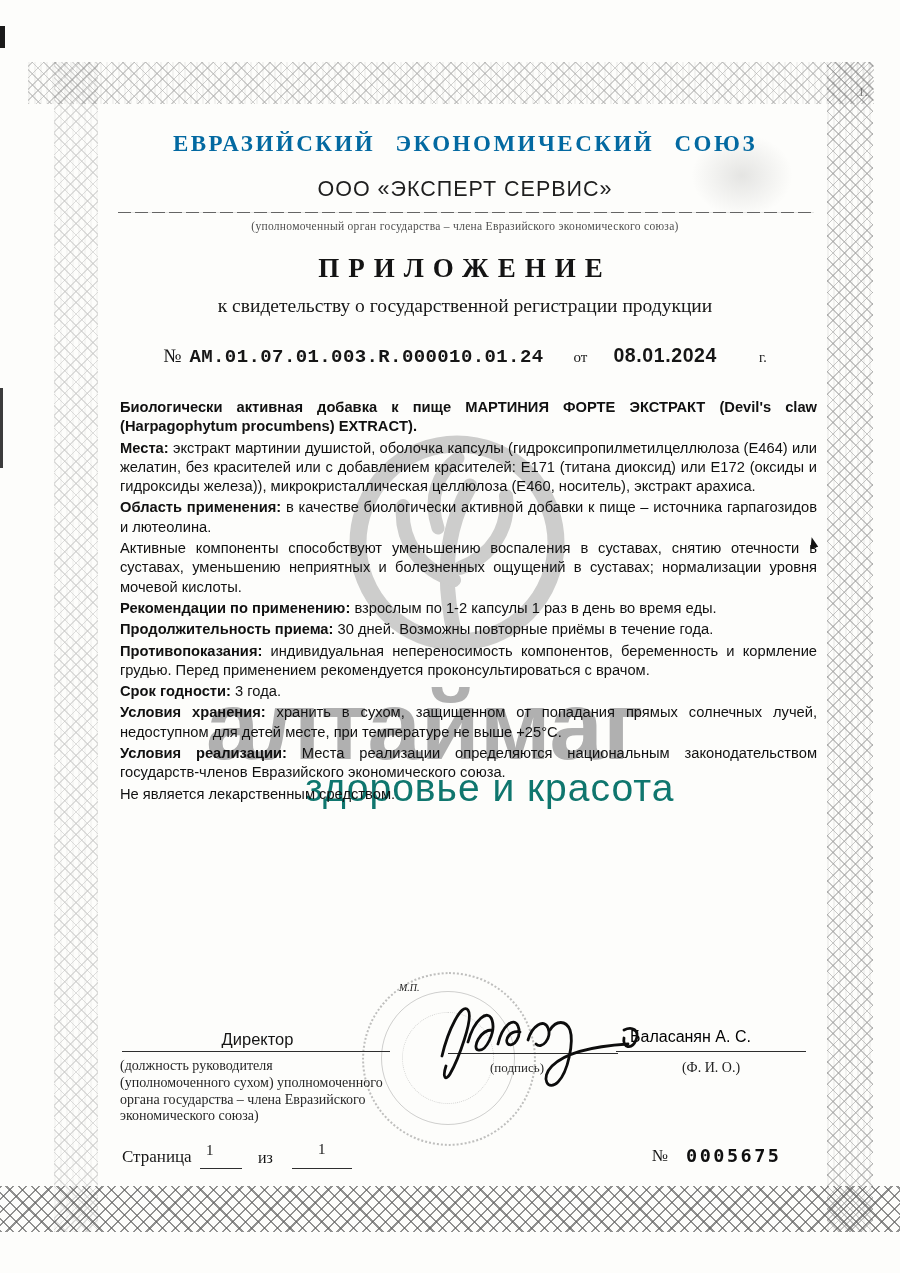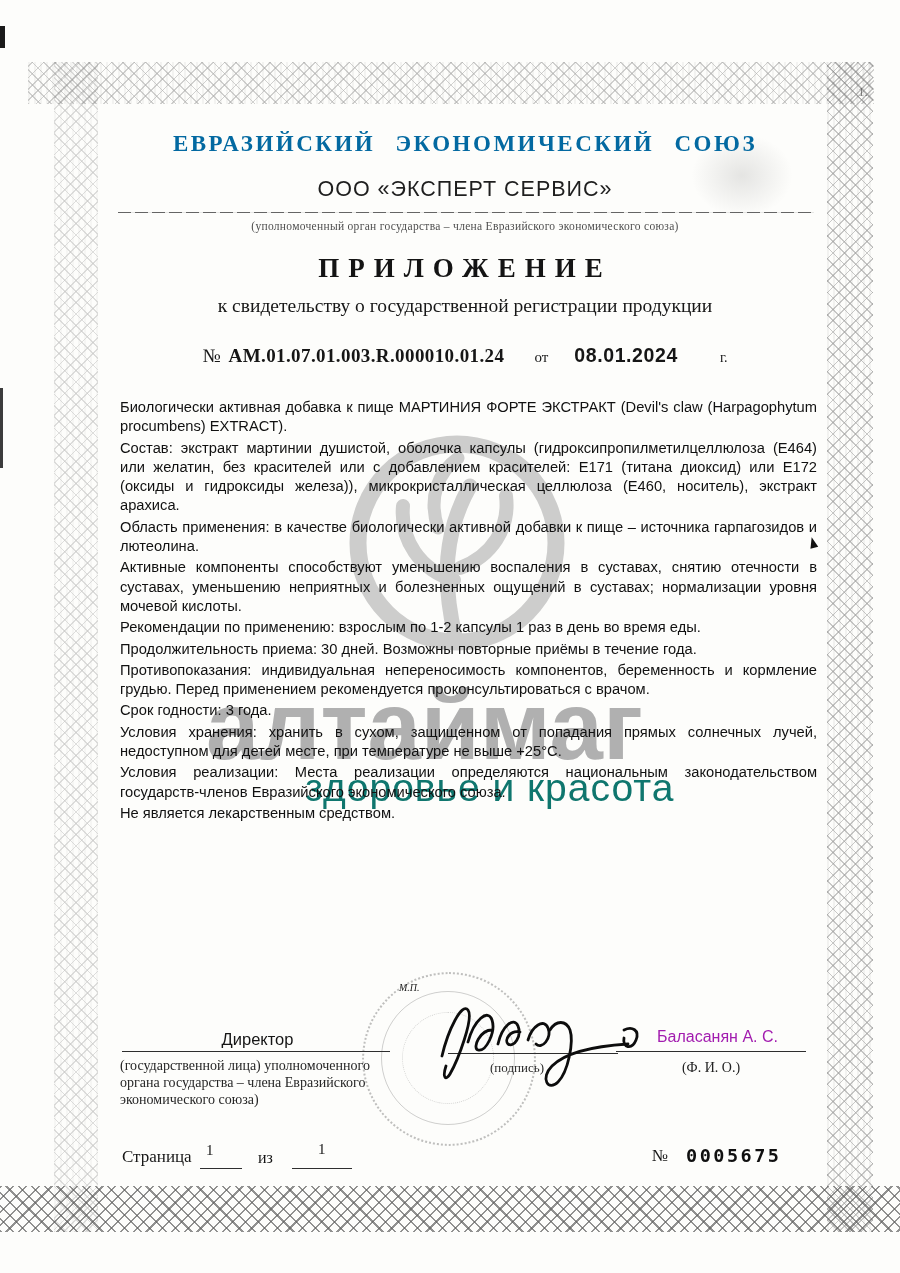--- a/index.html
+++ b/index.html
@@ -33,57 +33,57 @@
   .union{top:131px;font-size:23px;font-weight:600;letter-spacing:2.5px;word-spacing:12px;color:#0369a1;}
   .org{top:177px;font-family:"Liberation Sans",sans-serif;font-size:21.5px;letter-spacing:1px;color:#1e1e1e;}
   .rule{position:absolute;left:118px;top:212px;width:696px;height:1px;opacity:.85;
     background:repeating-linear-gradient(90deg,#4a4a4a 0 13px, rgba(74,74,74,.15) 13px 17px);}
   .org-caption{top:220px;font-size:11.5px;color:#3a3a3a;letter-spacing:.3px;opacity:.9;}
   .title{top:253px;font-size:27px;font-weight:bold;letter-spacing:9px;color:#141414;}
   .subtitle{top:295px;font-size:19.5px;color:#171717;}
   .reg-line{position:absolute;left:30px;top:344px;width:870px;display:flex;
     justify-content:center;align-items:baseline;}
   .reg-no-label{font-size:19px;margin-right:8px;}
-  .reg-number{font-family:Liberation Serif, serif;font-weight:bold;font-size:19px;letter-spacing:.4px;}
+  .reg-number{font-family:Liberation Mono, monospace;font-weight:bold;font-size:19px;letter-spacing:.4px;}
   .reg-from{font-size:15px;margin:0 26px 4px 30px;}
   .reg-date{font-family:"Liberation Sans",sans-serif;font-weight:bold;font-size:19.5px;letter-spacing:.6px;}
   .reg-year{font-size:14px;margin-left:42px;}
   
   .wm-emblem{position:absolute;left:342px;top:428px;opacity:.5;z-index:1;}
   .wm-brand{position:absolute;left:206px;top:678px;z-index:1;
     font-family:"Liberation Sans",sans-serif;font-weight:bold;font-size:96px;
     color:#b0b0b0;letter-spacing:0;line-height:1;}
   .wm-tagline{position:absolute;left:305px;top:766px;z-index:1;
     font-family:"Liberation Sans",sans-serif;font-size:39px;color:#0f766e;letter-spacing:1px;}
   
   .body-col{position:absolute;left:120px;top:398px;width:697px;z-index:2;
     font-family:"Liberation Sans",sans-serif;font-size:14.7px;line-height:19.3px;
     color:#111;text-align:justify;}
   .body-col p{margin:0 0 2px 0;}
-  .plabel{font-weight:normal;}
+  .plabel{font-weight:bold;}
   .cursor-artifact{position:absolute;left:809px;top:537px;width:0;height:0;z-index:3;
     border-left:4px solid transparent;border-right:4px solid transparent;
     border-bottom:11px solid #111;transform:rotate(-14deg);}
   
   .stamp{position:absolute;border-radius:50%;z-index:1;}
   .stamp-outer{left:362px;top:972px;width:170px;height:170px;border:2px dotted rgba(75,75,75,.35);}
   .stamp-inner{left:381px;top:991px;width:132px;height:132px;border:1.5px solid rgba(75,75,75,.26);}
   .stamp-core{left:402px;top:1012px;width:90px;height:90px;border:1px dotted rgba(75,75,75,.22);}
   .sig-scribble{position:absolute;left:428px;top:986px;z-index:3;}
   .sig-label{position:absolute;z-index:2;}
   .director{left:125px;top:1030px;width:265px;text-align:center;
     font-family:"Liberation Sans",sans-serif;font-size:16.5px;color:#151515;}
   .sig-line{position:absolute;border-bottom:1.6px solid #2e2e2e;z-index:2;}
   .line-left{left:122px;top:1051px;width:268px;}
   .line-mid{left:448px;top:1053px;width:170px;}
   .line-right{left:616px;top:1051px;width:190px;}
   .mp{left:399px;top:982px;font-size:10px;color:#222;font-style:italic;}
   .sign-caption{left:452px;top:1060px;width:130px;text-align:center;font-size:13px;color:#2c2c2c;}
-  .fio-name{left:630px;top:1028px;width:175px;text-align:center;
-    font-family:"Liberation Sans",sans-serif;font-size:16px;color:#a21caf;}
+  .fio-name{left:630px;top:1028px;width:175px;
+    font-family:"Liberation Sans",sans-serif;font-size:16px;color:#000000;}
   .fio-caption{left:616px;top:1060px;width:190px;text-align:center;font-size:14px;color:#222;}
   .position-caption{left:120px;top:1058px;width:300px;font-size:14px;line-height:16.8px;color:#262626;}
   
   .foot{position:absolute;z-index:2;}
   .f-page-label{left:122px;top:1147px;font-size:17px;}
   .f-cur{left:206px;top:1142px;font-size:15px;}
   .f-ul1{left:200px;top:1168px;width:42px;border-bottom:1.6px solid #2f2f2f;}
   .f-of{left:258px;top:1149px;font-size:16px;}
   .f-tot{left:318px;top:1141px;font-size:15px;}
   .f-ul2{left:292px;top:1168px;width:60px;border-bottom:1.6px solid #2f2f2f;}
@@ -127,21 +127,21 @@
     <path d="M113,208 C100,152 102,104 128,58" fill="none" stroke="#9e9e9e" stroke-width="15" stroke-linecap="round"></path>
     <path d="M112,152 C78,142 58,112 61,78" fill="none" stroke="#9e9e9e" stroke-width="14" stroke-linecap="round"></path>
     <path d="M118,140 C150,128 168,100 164,68" fill="none" stroke="#9e9e9e" stroke-width="14" stroke-linecap="round"></path>
     <path d="M96,100 C86,70 96,44 116,30" fill="none" stroke="#9e9e9e" stroke-width="13" stroke-linecap="round"></path>
   </svg>
   <div class="wm-brand">алтаймаг</div>
   <div class="wm-tagline">здоровье и красота</div>
 
   <div class="body-col">
     <p><span class="plabel">Биологически активная добавка к пище МАРТИНИЯ ФОРТЕ ЭКСТРАКТ (Devil's claw (Harpagophytum procumbens) EXTRACT).</span><span></span></p>
-    <p><span class="plabel">Состав:</span><span> экстракт мартинии душистой, оболочка капсулы (гидроксипропилметилцеллюлоза (Е464) или желатин, без красителей или с добавлением красителей: Е171 (титана диоксид) или Е172 (оксиды и гидроксиды железа)), микрокристаллическая целлюлоза (Е460, носитель), экстракт арахиса.</span></p>
+    <p><span class="plabel">Места:</span><span> экстракт мартинии душистой, оболочка капсулы (гидроксипропилметилцеллюлоза (Е464) или желатин, без красителей или с добавлением красителей: Е171 (титана диоксид) или Е172 (оксиды и гидроксиды железа)), микрокристаллическая целлюлоза (Е460, носитель), экстракт арахиса.</span></p>
     <p><span class="plabel">Область применения:</span><span> в качестве биологически активной добавки к пище – источника гарпагозидов и лютеолина.</span></p>
     <p><span class="plabel"></span><span>Активные компоненты способствуют уменьшению воспаления в суставах, снятию отечности в суставах, уменьшению неприятных и болезненных ощущений в суставах; нормализации уровня мочевой кислоты.</span></p>
     <p><span class="plabel">Рекомендации по применению:</span><span> взрослым по 1-2 капсулы 1 раз в день во время еды.</span></p>
     <p><span class="plabel">Продолжительность приема:</span><span> 30 дней. Возможны повторные приёмы в течение года.</span></p>
     <p><span class="plabel">Противопоказания:</span><span> индивидуальная непереносимость компонентов, беременность и кормление грудью. Перед применением рекомендуется проконсультироваться с врачом.</span></p>
     <p><span class="plabel">Срок годности:</span><span> 3 года.</span></p>
     <p><span class="plabel">Условия хранения:</span><span> хранить в сухом, защищенном от попадания прямых солнечных лучей, недоступном для детей месте, при температуре не выше +25°С.</span></p>
     <p><span class="plabel">Условия реализации:</span><span> Места реализации определяются национальным законодательством государств-членов Евразийского экономического союза.</span></p>
     <p><span class="plabel"></span><span>Не является лекарственным средством.</span></p>
   </div>
@@ -158,21 +158,22 @@
       <path d="M70,58 C74,40 86,30 90,40 C94,50 86,62 80,58 C76,54 82,44 92,46"></path>
       <path d="M100,54 C104,40 116,32 120,42 C124,52 114,64 108,58"></path>
       <path d="M122,44 C128,34 138,34 142,44 C146,56 140,86 130,96 C120,106 112,92 124,80 C138,66 168,60 200,58"></path>
       <path d="M196,44 C204,40 212,44 208,54 C204,64 194,62 196,52"></path>
     </g>
   </svg>
 
   <div class="sig-label director">Директор</div>
   <div class="sig-line line-left"></div>
   <div class="sig-label position-caption">
-    <div>(государственной лица) уполномоченного</div>
+    <div>(должность руководителя</div>
+    <div>(уполномоченного сухом) уполномоченного</div>
     <div>органа государства – члена Евразийского</div>
     <div>экономического союза)</div>
   </div>
   <div class="sig-label mp">М.П.</div>
   <div class="sig-line line-mid"></div>
   <div class="sig-label sign-caption">(подпись)</div>
   <div class="sig-label fio-name">Баласанян А. С.</div>
   <div class="sig-line line-right"></div>
   <div class="sig-label fio-caption">(Ф. И. О.)</div>
 

